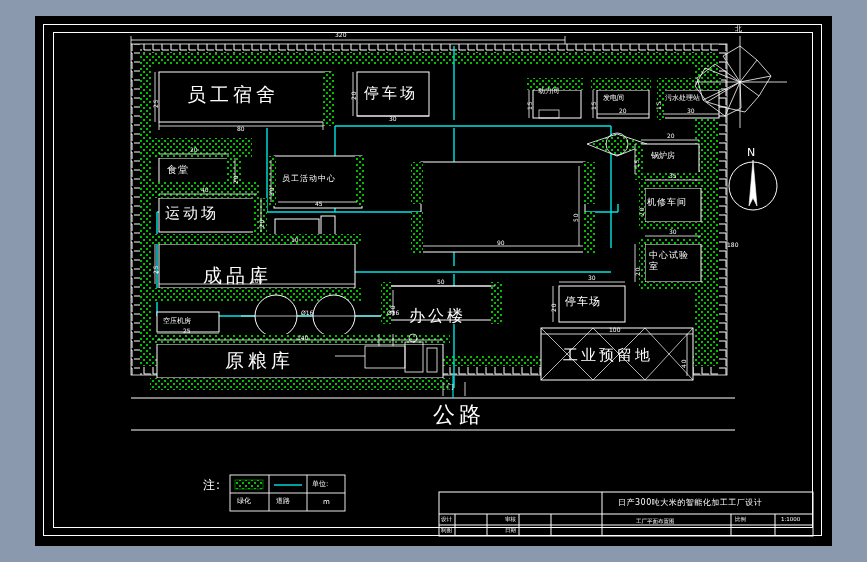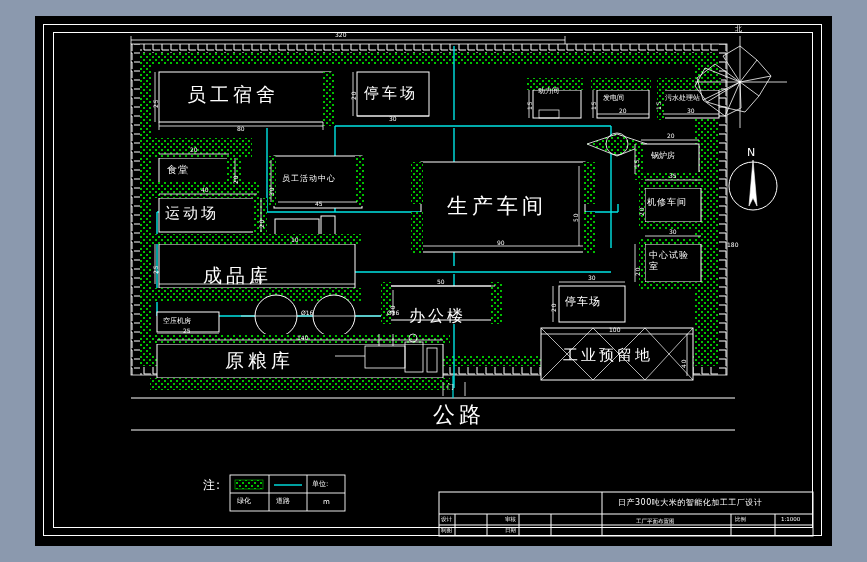--- a/index.html
+++ b/index.html
@@ -334,21 +334,20 @@
       </svg>
 
       <div class="lbl lbl-big" style="left:152px;top:69px;">员工宿舍</div>
       <div class="lbl lbl-med" style="left:329px;top:70px;">停车场</div>
       <div class="lbl lbl-sm" style="left:132px;top:149px;">食堂</div>
       <div class="lbl lbl-sm" style="left:247px;top:159px;font-size:8px;">员工活动中心</div>
       <div class="lbl lbl-med" style="left:130px;top:190px;">运动场</div>
       <div class="lbl lbl-big" style="left:168px;top:250px;">成品库</div>
       <div class="lbl lbl-xs" style="left:128px;top:302px;">空压机房</div>
       <div class="lbl lbl-big" style="left:190px;top:335px;">原粮库</div>
-      <div class="lbl lbl-big" style="left:412px;top:180px;font-size:21px;">生产车间</div>
       <div class="lbl lbl-med" style="left:374px;top:292px;font-size:16px;">办公楼</div>
       <div class="lbl lbl-xs" style="left:503px;top:72px;">动力间</div>
       <div class="lbl lbl-xs" style="left:568px;top:79px;">发电间</div>
       <div class="lbl lbl-xs" style="left:630px;top:79px;">污水处理站</div>
       <div class="lbl lbl-xs" style="left:616px;top:136px;font-size:8px;">锅炉房</div>
       <div class="lbl lbl-sm" style="left:612px;top:182px;font-size:9px;">机修车间</div>
       <div class="lbl lbl-sm" style="left:614px;top:234px;font-size:9px;width:46px;white-space:normal;line-height:1.25;">中心试验室</div>
       <div class="lbl lbl-sm" style="left:530px;top:280px;font-size:11px;">停车场</div>
       <div class="lbl lbl-med" style="left:528px;top:332px;font-size:15px;">工业预留地</div>
 

